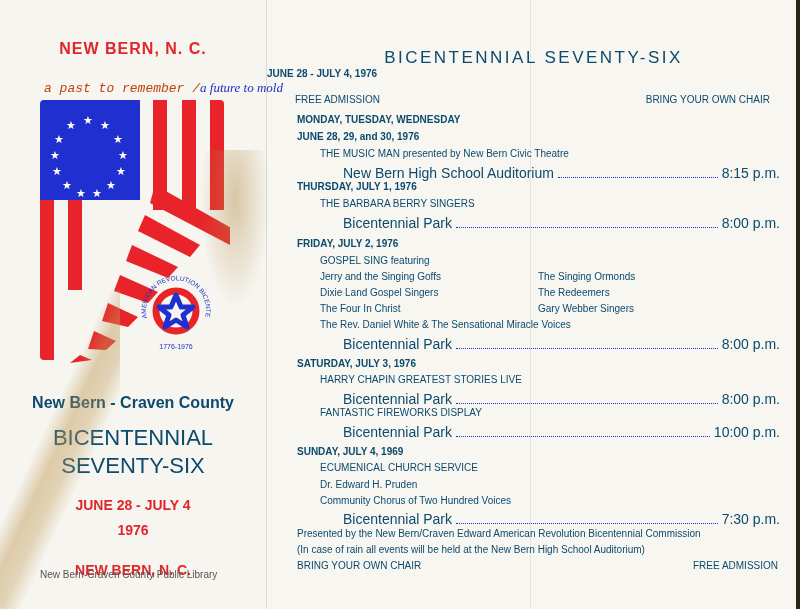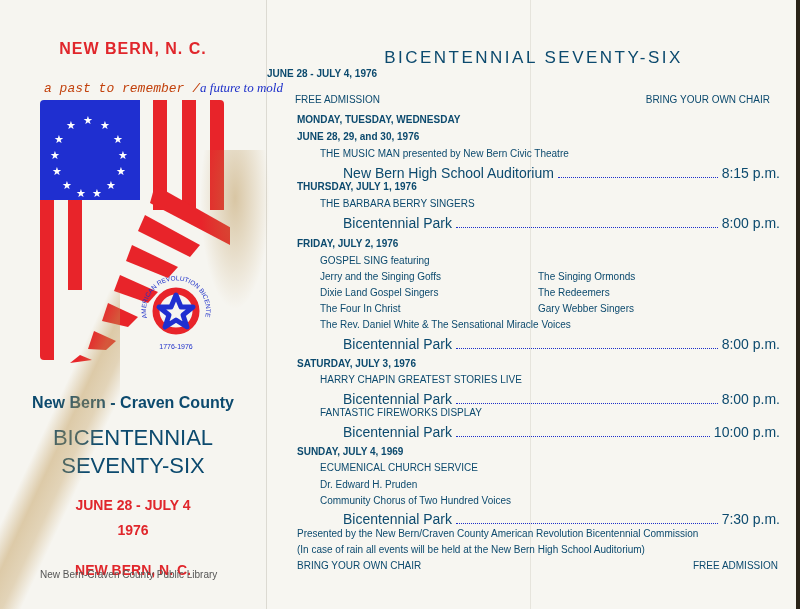--- a/index.html
+++ b/index.html
@@ -160,16 +160,16 @@
 <div class="line blue day" style="left:297px;top:446px">SUNDAY, JULY 4, 1969</div>
 <div class="line blue" style="left:320px;top:462px">ECUMENICAL CHURCH SERVICE</div>
 <div class="line blue" style="left:320px;top:479px">Dr. Edward H. Pruden</div>
 <div class="line blue" style="left:320px;top:495px">Community Chorus of Two Hundred Voices</div>
 <div class="dots blue" style="left:343px;top:511px;width:437px">
     <span>Bicentennial Park</span>
     <span class="lead"></span>
     <span>7:30 p.m.</span>
   </div>
 
-<div class="line blue" style="left:297px;top:528px">Presented by the New Bern/Craven County American Revolution Bicentennial Commission</div>
+<div class="line blue" style="left:297px;top:528px">Presented by the New Bern/Craven Edward American Revolution Bicentennial Commission</div>
 <div class="line blue" style="left:297px;top:544px">(In case of rain all events will be held at the New Bern High School Auditorium)</div>
 <div class="line blue" style="left:297px;top:560px">BRING YOUR OWN CHAIR</div>
 <div class="line blue" style="right:22px;top:560px">FREE ADMISSION</div>
 
 </body></html>

